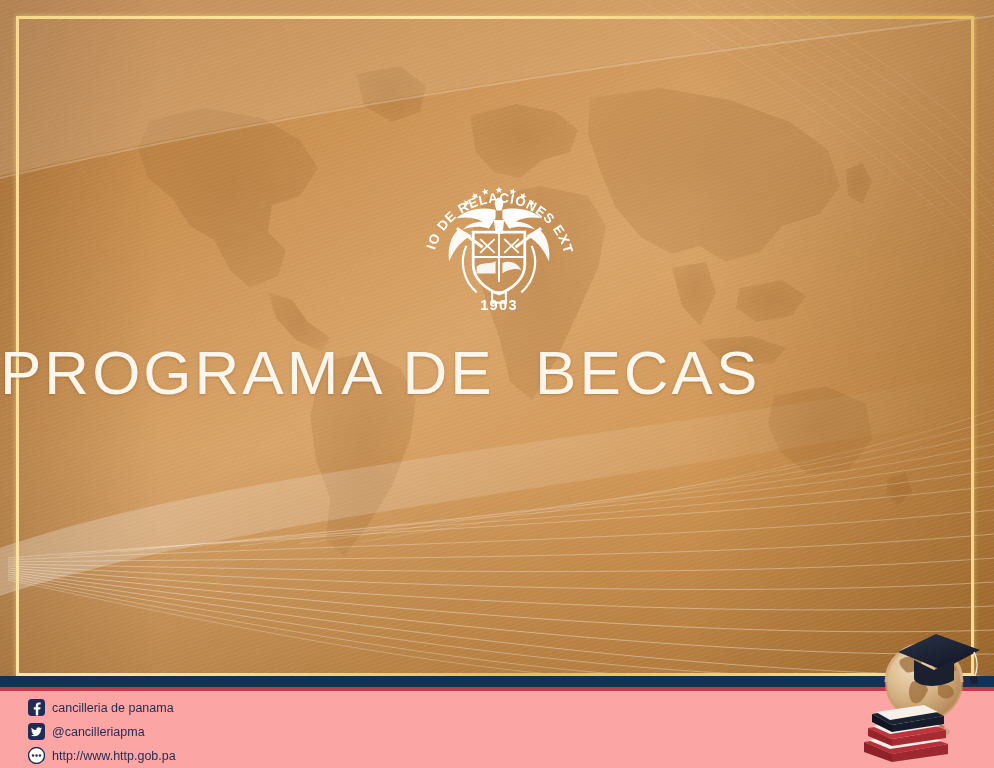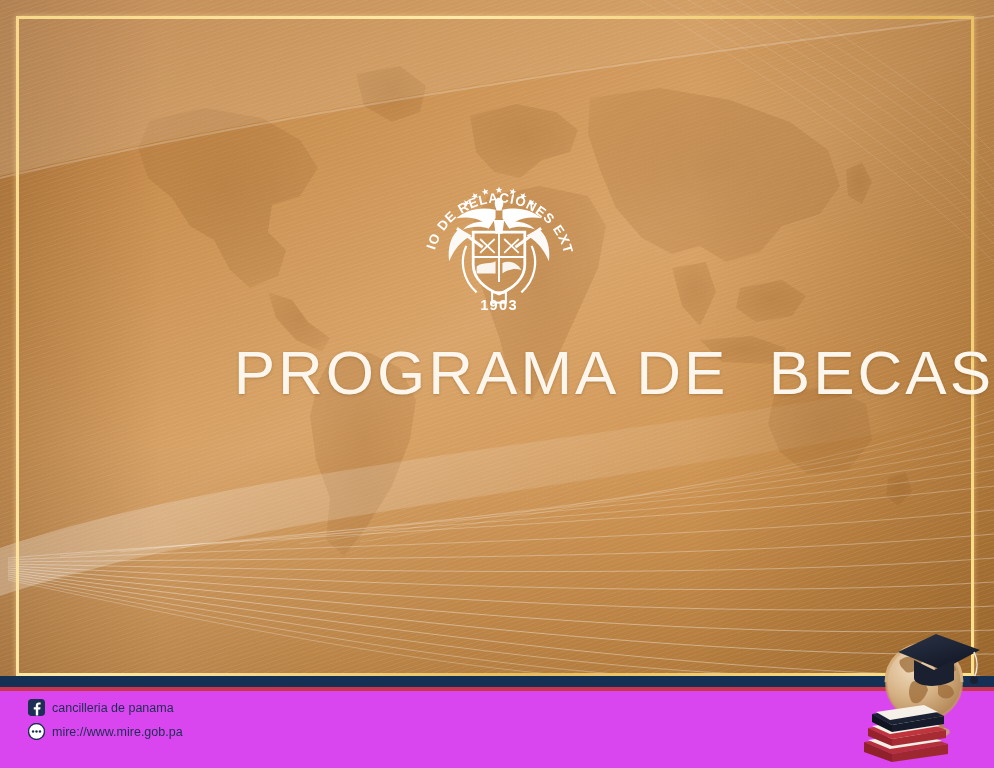--- a/index.html
+++ b/index.html
@@ -100,21 +100,21 @@
     width: 172px;
     height: 172px;
   }
 
   
   .title-block {
     position: absolute;
     left: 0;
     top: 336px;
     width: 994px;
-    text-align: right;
+    text-align: left;
     color: #fdf6ec;
     font-family: "Liberation Sans", sans-serif;
     font-weight: 300;
     letter-spacing: 3px;
     text-shadow: 0 1px 3px rgba(110,66,20,0.35);
   }
   .title-line {
     display: block;
     font-size: 62px;
     line-height: 74px;
@@ -148,21 +148,21 @@
     background: #c8374b;
   }
 
   
   .footer {
     position: absolute;
     left: 0;
     top: 691px;
     width: 994px;
     height: 77px;
-    background: #d946ef;
+    background: #fca5a5;
   }
 
   .social-list {
     position: absolute;
     left: 28px;
     top: 5px;
   }
   .social-row {
     display: flex;
     align-items: center;
@@ -383,29 +383,45 @@
 
       <div class="social-row">
         <svg class="social-icon" viewBox="0 0 32 32">
           <rect x="0" y="0" width="32" height="32" rx="7" fill="#1d2d53"></rect>
           <path d="M19.2 31V19.8h3.8l0.6-4.4h-4.4v-2.8c0-1.3 0.35-2.1 2.2-2.1h2.35V6.6
                    c-0.4-0.06-1.8-0.17-3.4-0.17-3.4 0-5.7 2.05-5.7 5.8v3.2h-3.8v4.4h3.8V31z" fill="#ffffff"></path>
         </svg>
         <span class="social-text">cancilleria de panama</span>
       </div>
 
+      <div class="social-row">
+        <svg class="social-icon" viewBox="0 0 32 32">
+          <rect x="0" y="0" width="32" height="32" rx="7" fill="#1d2d53"></rect>
+          <path d="M26.4 10.1c-0.77 0.34-1.6 0.57-2.47 0.68 0.89-0.53 1.57-1.37 1.89-2.38
+                   -0.83 0.49-1.75 0.85-2.73 1.05-0.79-0.84-1.9-1.36-3.14-1.36
+                   -2.38 0-4.3 1.93-4.3 4.3 0 0.34 0.04 0.67 0.11 0.98
+                   -3.58-0.18-6.75-1.89-8.87-4.5-0.37 0.64-0.58 1.37-0.58 2.16
+                   0 1.49 0.76 2.81 1.91 3.58-0.7-0.02-1.36-0.22-1.94-0.54v0.06
+                   c0 2.08 1.48 3.82 3.45 4.21-0.36 0.1-0.74 0.15-1.13 0.15
+                   -0.28 0-0.55-0.03-0.81-0.08 0.55 1.71 2.14 2.96 4.02 2.99
+                   -1.47 1.16-3.33 1.85-5.35 1.85-0.35 0-0.69-0.02-1.03-0.06
+                   1.91 1.22 4.17 1.94 6.61 1.94 7.93 0 12.27-6.57 12.27-12.27
+                   l-0.01-0.56c0.84-0.61 1.57-1.37 2.15-2.23z" fill="#ffffff"></path>
+        </svg>
+        <span class="social-text">@cancilleriapma</span>
+      </div>
 
       <div class="social-row">
         <svg class="social-icon" viewBox="0 0 32 32">
           <circle cx="16" cy="16" r="15" fill="#ffffff" stroke="#1d2d53" stroke-width="2.6"></circle>
           <circle cx="9.5" cy="16" r="2.3" fill="#1d2d53"></circle>
           <circle cx="16" cy="16" r="2.3" fill="#1d2d53"></circle>
           <circle cx="22.5" cy="16" r="2.3" fill="#1d2d53"></circle>
         </svg>
-        <span class="social-text">mire://www.mire.gob.pa</span>
+        <span class="social-text">http://www.http.gob.pa</span>
       </div>
     </div>
 
   </div>
 
   <svg class="edu-decor" viewBox="0 0 132 160">
     <defs>
       <radialGradient id="globeG" cx="0.35" cy="0.3" r="0.85">
         <stop offset="0%" stop-color="#f0dcc0"></stop>
         <stop offset="45%" stop-color="#d9b68a"></stop>

